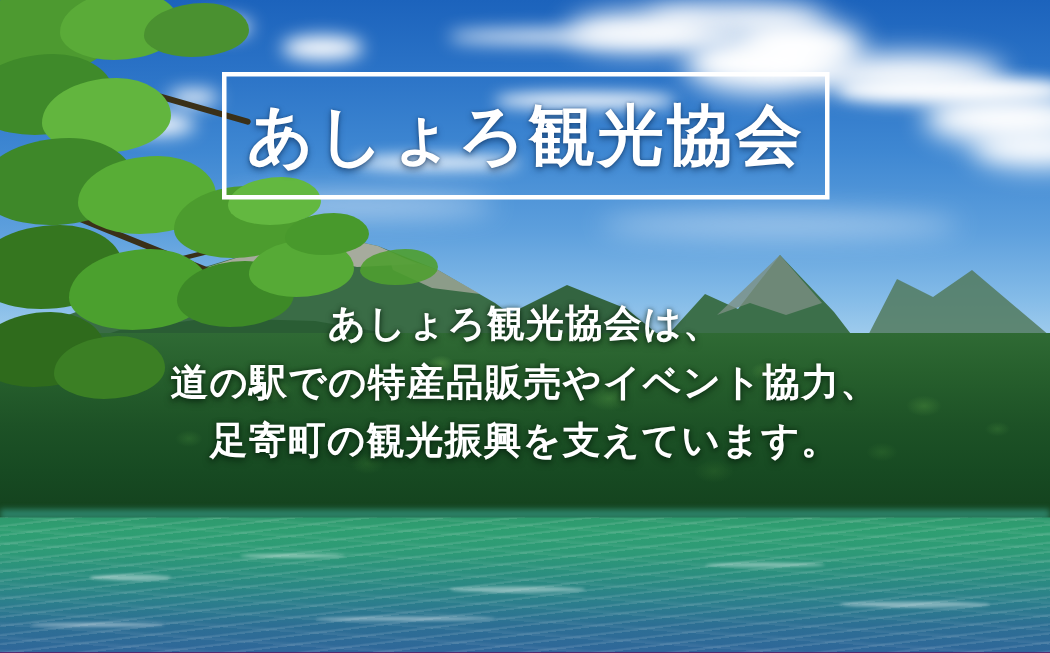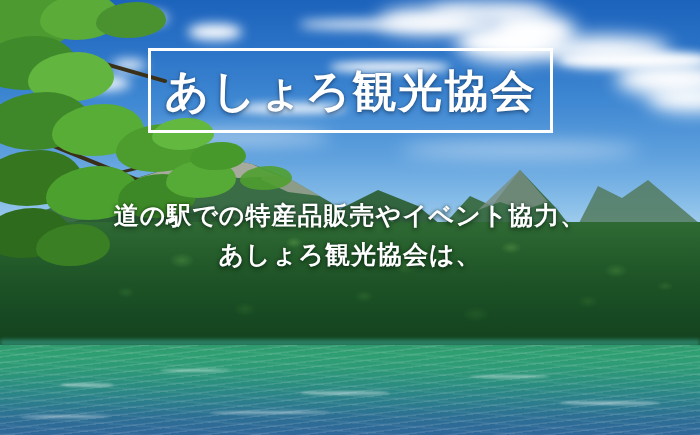--- a/index.html
+++ b/index.html
@@ -264,17 +264,18 @@
   <div class="leaf" style="left:190px; top:142px; width:56px; height:28px; background:#48992c;"></div>
   <div class="leaf" style="left:-16px; top:208px; width:86px; height:50px; background:#2f6b1c;"></div>
   <div class="leaf" style="left:36px; top:224px; width:74px; height:42px; background:#3b7f24;"></div>
   <div class="leaf" style="left:240px; top:166px; width:52px; height:24px; background:#4f9f30; opacity:.9;"></div>
 
   <div class="title-frame">
     <div class="title-text">あしょろ観光協会</div>
   </div>
 
   <div class="body-copy">
+    <div class="copy-line">あしょろ観光協会は、</div>
     <div class="copy-line">道の駅での特産品販売やイベント協力、</div>
-    <div class="copy-line">あしょろ観光協会は、</div>
+    <div class="copy-line">足寄町の観光振興を支えています。</div>
   </div>
 
 </div>
 
 </body></html>

